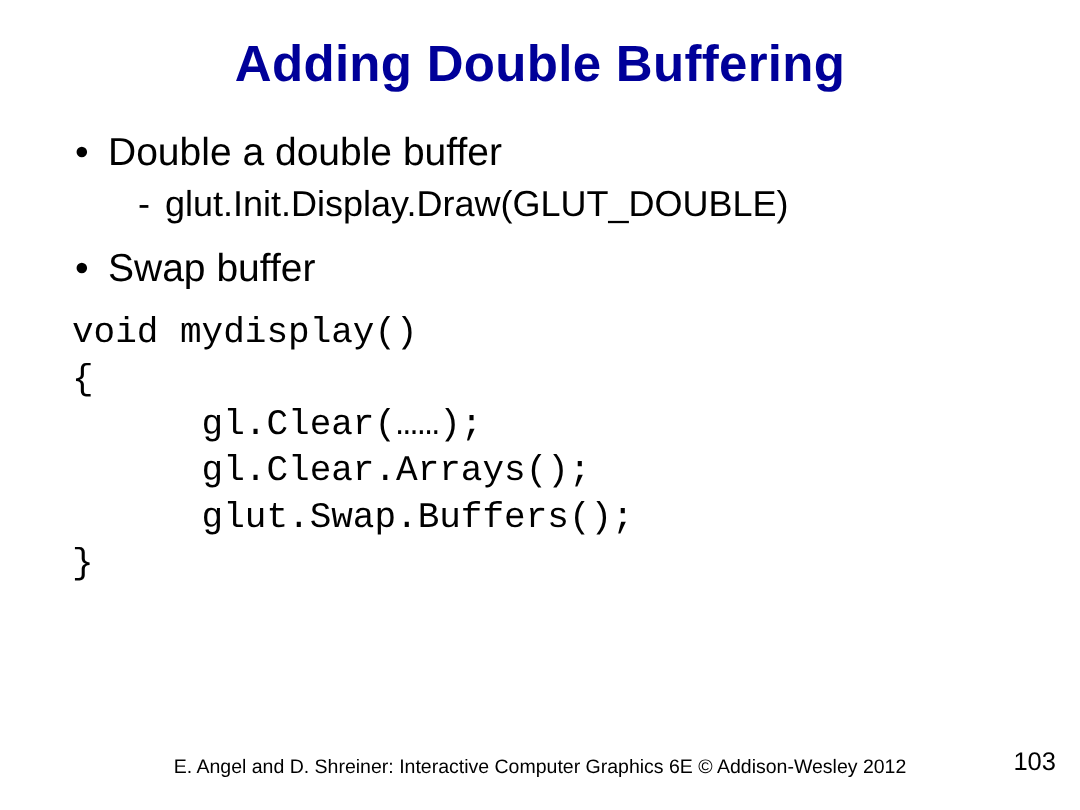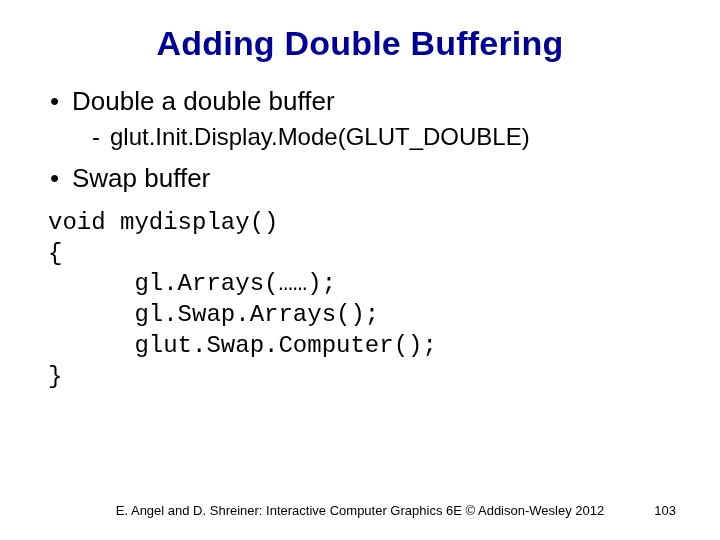--- a/index.html
+++ b/index.html
@@ -66,51 +66,51 @@
     width: 720px;
     font-size: 13px;
     color: #000000;
   }
   .footer-credit {
     text-align: center;
     padding: 0 88px;
   }
   .footer-num {
     position: absolute;
-    right: 44px;
+    right: 16px;
     bottom: 0;
-    font-size: 13px;
+    font-size: 17px;
   }
 </style>
 </head>
 <body>
 
 <div class="slide">
 
   <h1 class="title">Adding Double Buffering</h1>
 
   <div class="body">
 
     <div class="bullet1">
       <span class="dot">•</span><span>Double a double buffer</span>
     </div>
 
     <div class="bullet2">
-      <span class="dash">-</span><span>glut.Init.Display.Mode(GLUT_DOUBLE)</span>
+      <span class="dash">-</span><span>glut.Init.Display.Draw(GLUT_DOUBLE)</span>
     </div>
 
     <div class="bullet1">
       <span class="dot">•</span><span>Swap buffer</span>
     </div>
 
     <div class="codeblock"><span>void mydisplay()</span>
 <span>{</span>
-<span>      gl.Arrays(……);</span>
-<span>      gl.Swap.Arrays();</span>
-<span>      glut.Swap.Computer();</span>
+<span>      gl.Clear(……);</span>
+<span>      gl.Clear.Arrays();</span>
+<span>      glut.Swap.Buffers();</span>
 <span>}</span></div>
 
   </div>
 
   <div class="footer">
     <div class="footer-credit">E. Angel and D. Shreiner: Interactive Computer Graphics 6E © Addison-Wesley 2012</div>
     <div class="footer-num">103</div>
   </div>
 
 </div>

